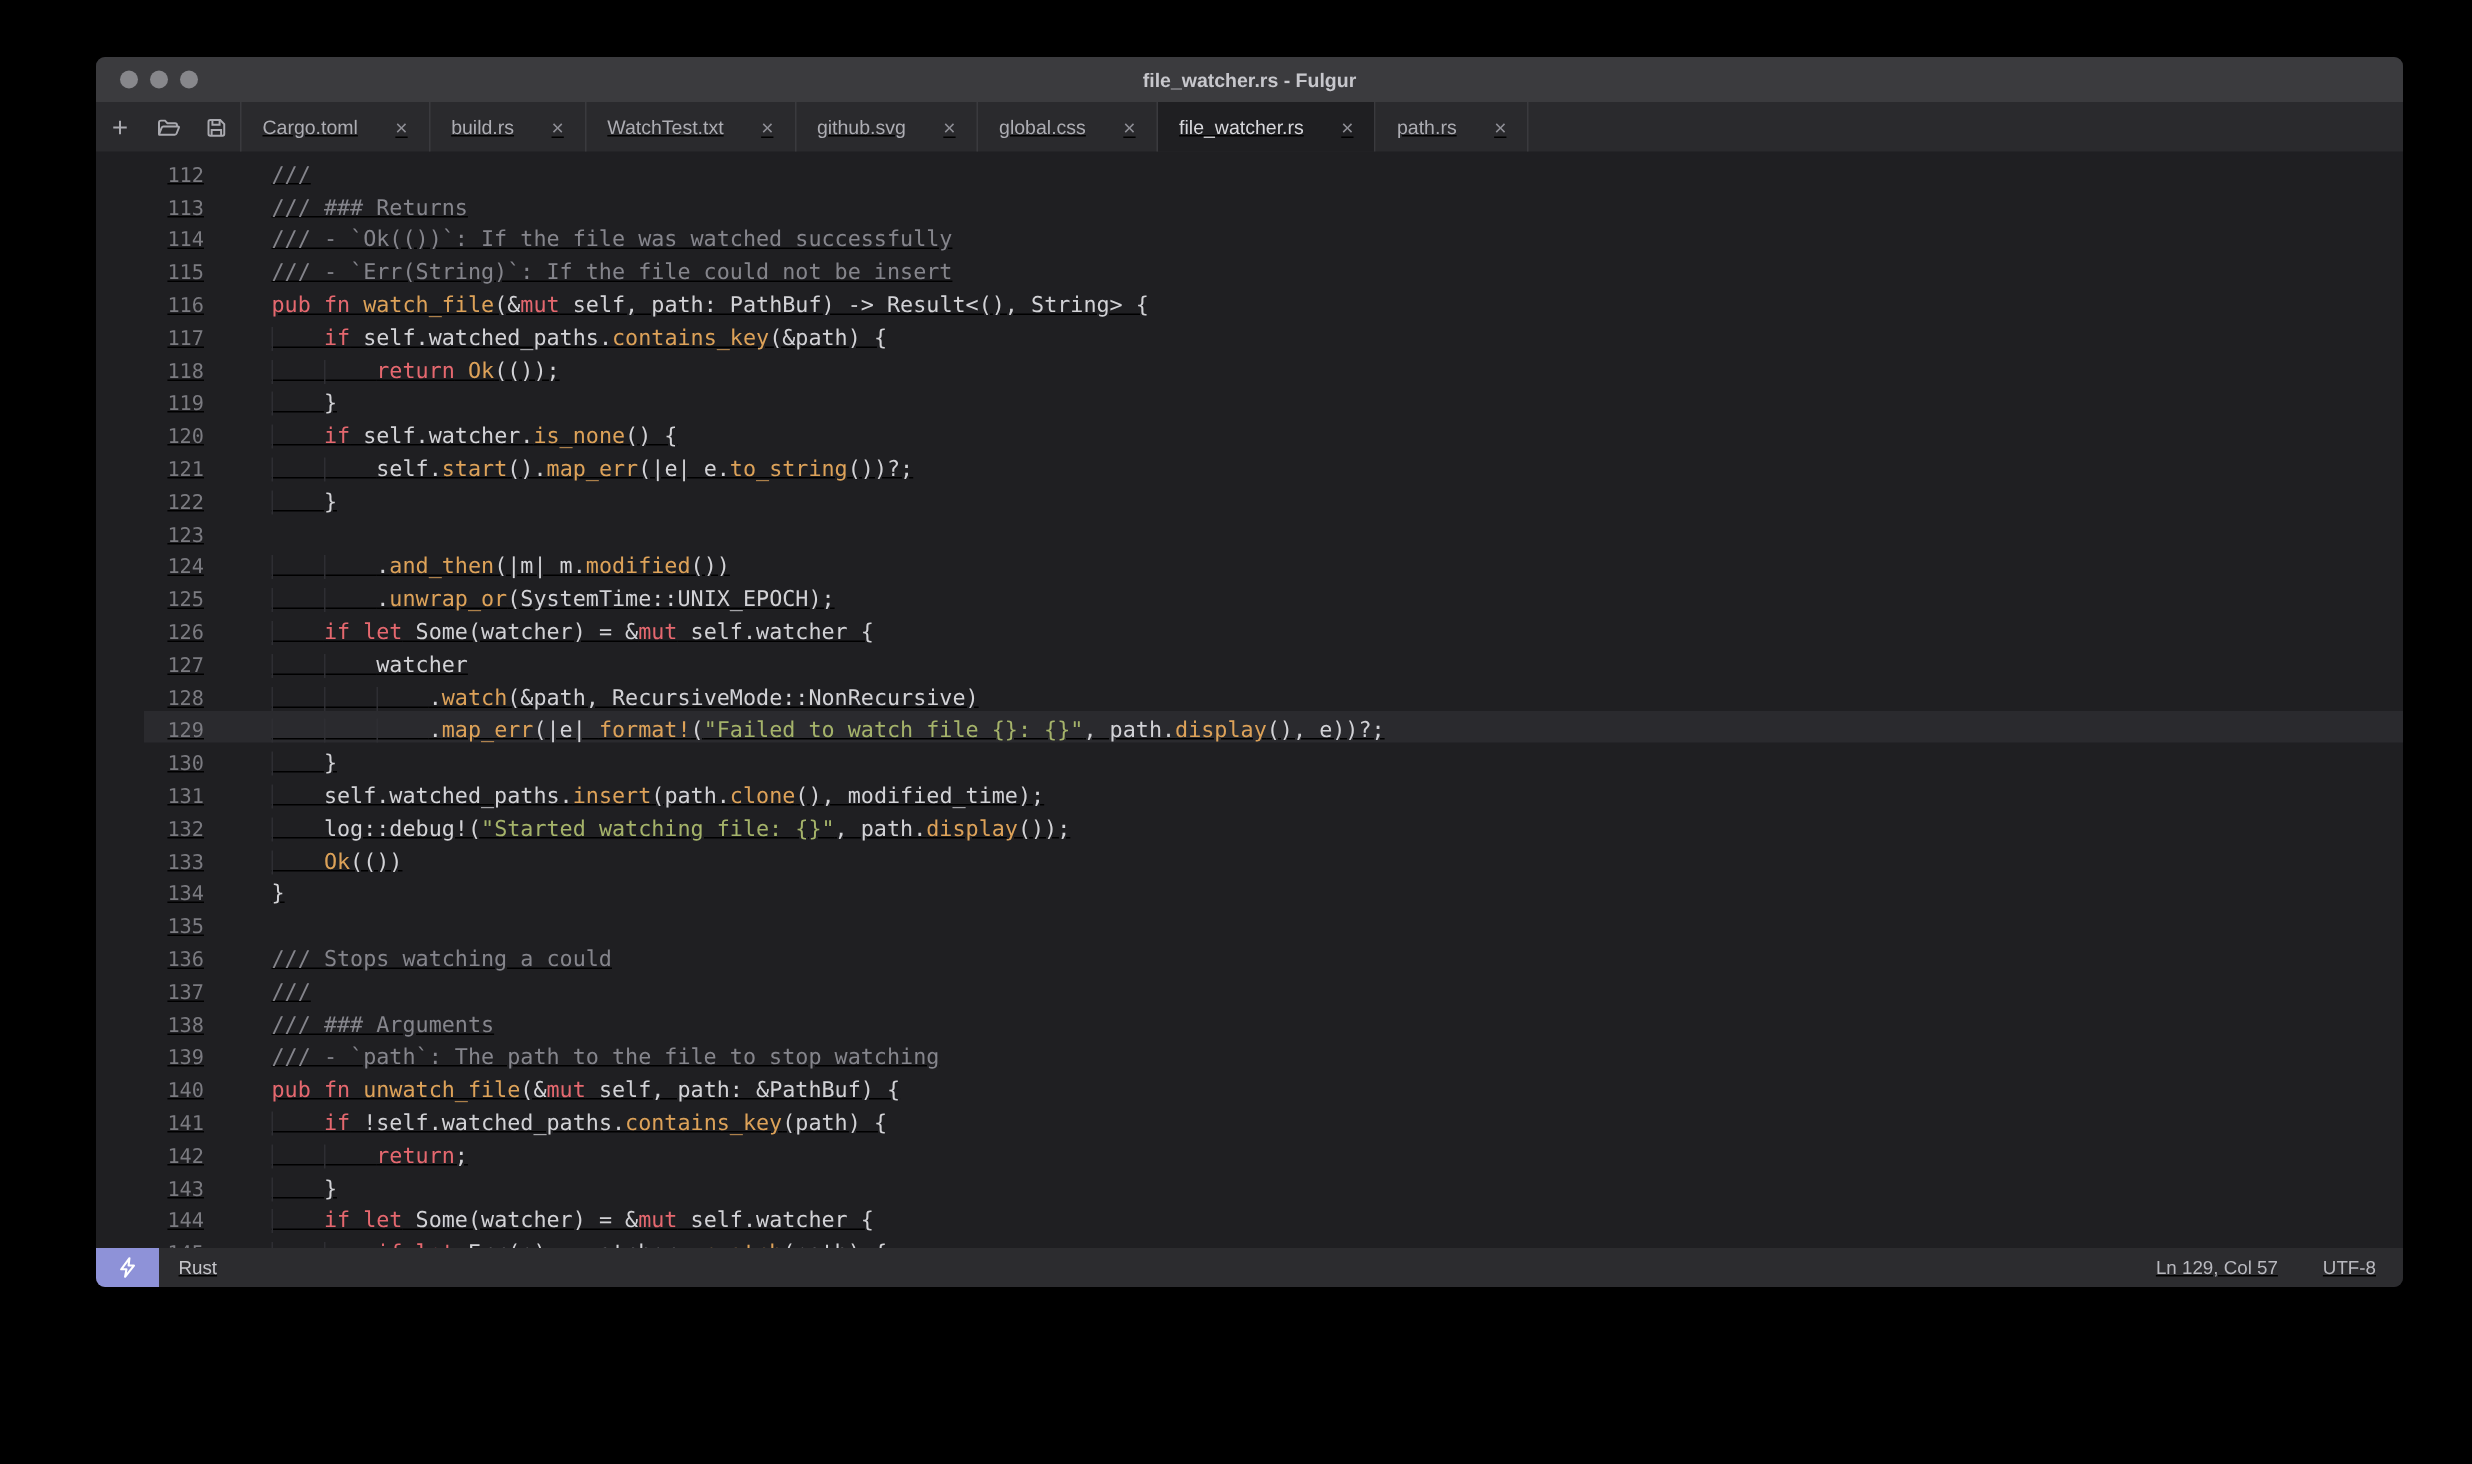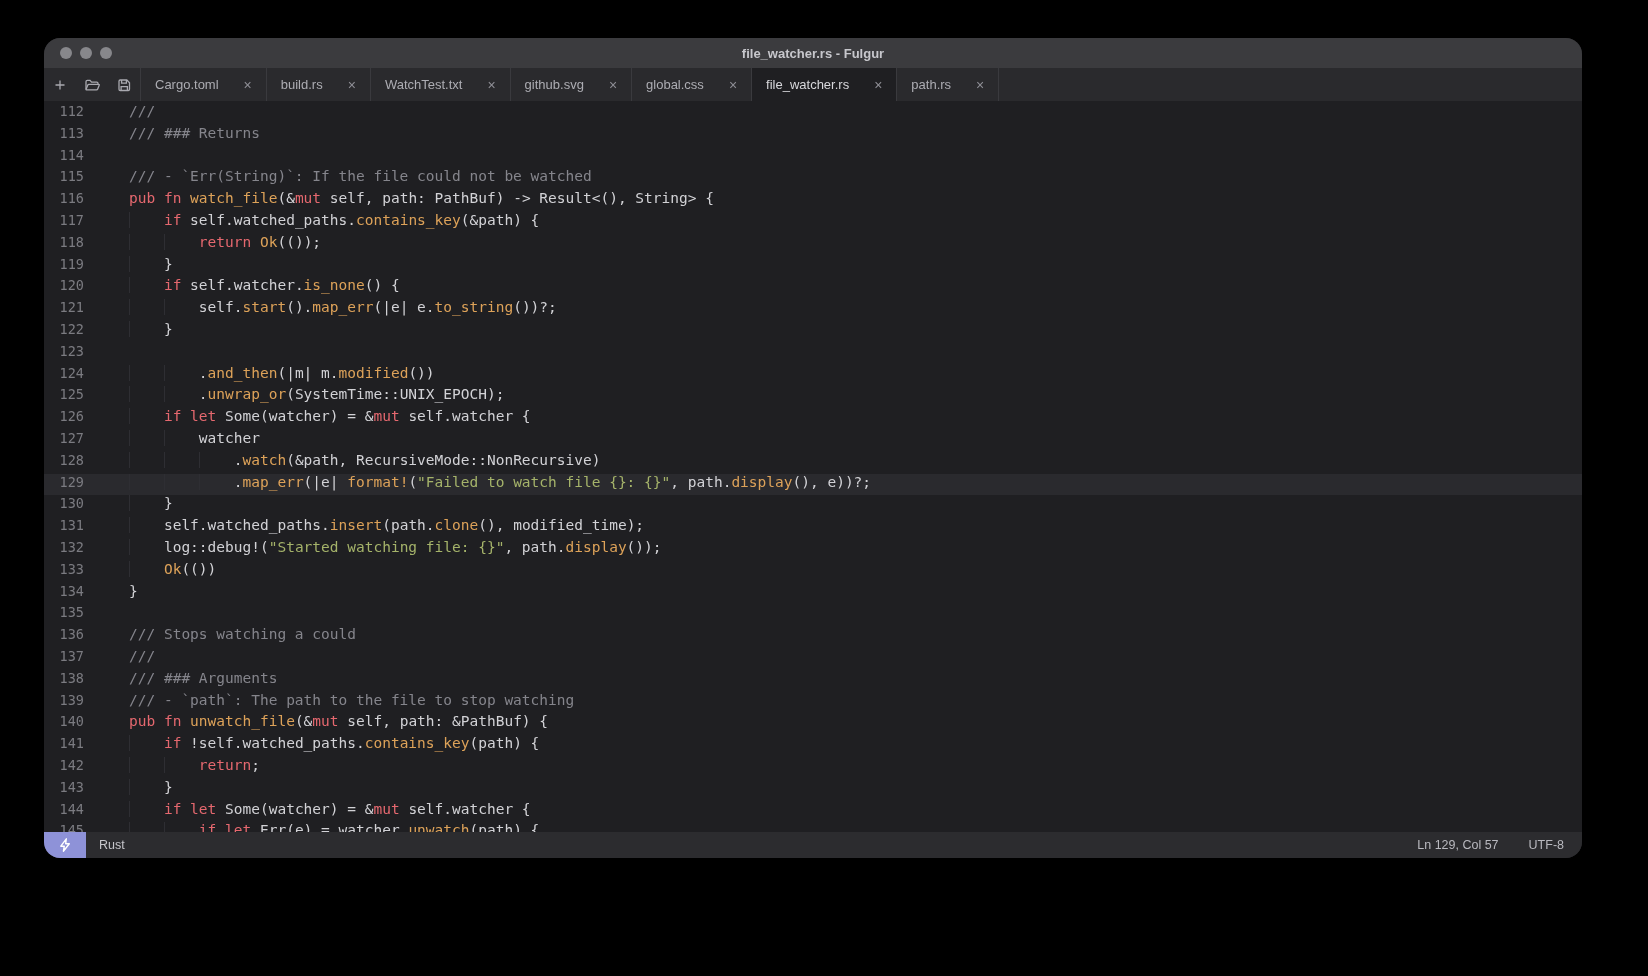--- a/index.html
+++ b/index.html
@@ -1,21 +1,21 @@
 <!DOCTYPE html>
 <html style="--titlebar-bg: #3b3b3e; --tabbar-bg: #2a2a2d; --editor-bg: #1f1f22; --statusbar-bg: #2c2c2f; --current-line-bg: #2a2a2e; --keyword-color: #e5686f; --function-color: #dda259; --string-color: #a5b36a; --comment-color: #85858c; --plain-color: #d2d2d6; --line-number-color: #7b7b81; --badge-color: #8e92d8; --traffic-light-color: #87878b;"><head>
 <meta charset="utf-8">
 <style>
   * { margin:0; padding:0; box-sizing:border-box; }
   html,body { width:1648px; height:976px; background:#000; overflow:hidden;
               font-family:"Liberation Sans", sans-serif; }
   .window {
-    position:absolute; left:44px; top:38px; width:1538px; height:820px;
-    border-radius:16px; overflow:hidden; display:flex; flex-direction:column;
-    background:var(--editor-bg,#1f1f22); box-shadow:0 25px 70px rgba(0,0,0,.65);
+    position:absolute; left:64px; top:38px; width:1538px; height:820px;
+    border-radius:6px; overflow:hidden; display:flex; flex-direction:column;
+    background:var(--editor-bg,#1f1f22); box-shadow:0 25px 70px rgba(0,0,0,.65);text-decoration:underline;
   }
   
   .titlebar { flex:0 0 30px; background:var(--titlebar-bg,#3b3b3e);
               display:flex; align-items:center; position:relative; }
   .traffic { display:flex; gap:8px; margin-left:16px; }
   .light { width:12px; height:12px; border-radius:50%;
            background:var(--traffic-light-color,#87878b); }
   .title { position:absolute; left:0; right:0; text-align:center;
            font-size:13px; font-weight:700; color:#c7c7cc; pointer-events:none; }
   
@@ -27,21 +27,21 @@
   .action svg { stroke:#a9a9af; fill:none; stroke-width:1.3; }
   .tab { display:flex; align-items:center; padding:0 14px; gap:25px;
          font-size:13px; color:#adadb3; border-right:1px solid #3a3a3e;
          white-space:nowrap; }
   .tab:first-of-type { border-left:1px solid #3a3a3e; }
   .tab.active { background:var(--editor-bg,#1f1f22); color:#d8d8dc; }
   .tab-close { color:#8f8f96; font-size:14px; line-height:1; }
   
   .editor { flex:1 1 auto; overflow:hidden; padding-top:2px;
             font-family:"DejaVu Sans Mono", monospace; font-size:14.5px; }
-  .code-line { height:21.8px; display:flex; align-items:flex-start; }
+  .code-line { height:21.8px; display:flex; align-items:flex-end;margin-left:32px; }
   .code-line.current { background:var(--current-line-bg,#2a2a2e); }
   .gutter { flex:0 0 40px; text-align:right; font-size:13.5px;
             color:var(--line-number-color,#7b7b81); }
   .code { margin-left:45px; position:relative; white-space:pre;
           color:var(--plain-color,#d2d2d6); }
   .indent-guide { position:absolute; top:0; bottom:0; width:1px; background:#2e2e33; }
   .tok-kw  { color:var(--keyword-color,#e5686f); }
   .tok-fn  { color:var(--function-color,#dda259); }
   .tok-str { color:var(--string-color,#a5b36a); }
   .tok-com { color:var(--comment-color,#85858c); }
@@ -127,24 +127,25 @@
         <div class="code-line">
           <div class="gutter">112</div>
           <div class="code"><span><span class="tok-com">///</span></span></div>
         </div>
         <div class="code-line">
           <div class="gutter">113</div>
           <div class="code"><span><span class="tok-com">/// ### Returns</span></span></div>
         </div>
         <div class="code-line">
           <div class="gutter">114</div>
+          <div class="code"><span><span class="tok-com">/// - `Ok(())`: If the file was watched successfully</span></span></div>
         </div>
         <div class="code-line">
           <div class="gutter">115</div>
-          <div class="code"><span><span class="tok-com">/// - `Err(String)`: If the file could not be watched</span></span></div>
+          <div class="code"><span><span class="tok-com">/// - `Err(String)`: If the file could not be insert</span></span></div>
         </div>
         <div class="code-line">
           <div class="gutter">116</div>
           <div class="code"><span><span class="tok-kw">pub fn </span><span class="tok-fn">watch_file</span><span class="tok-pln">(&amp;</span><span class="tok-kw">mut</span><span class="tok-pln"> self, path: PathBuf) -&gt; Result&lt;(), String&gt; {</span></span></div>
         </div>
         <div class="code-line">
           <div class="gutter">117</div>
           <div class="code"><span class="indent-guide" style="left: calc(0ch);"></span><span>    <span class="tok-kw">if</span><span class="tok-pln"> self.watched_paths.</span><span class="tok-fn">contains_key</span><span class="tok-pln">(&amp;path) {</span></span></div>
         </div>
         <div class="code-line">

